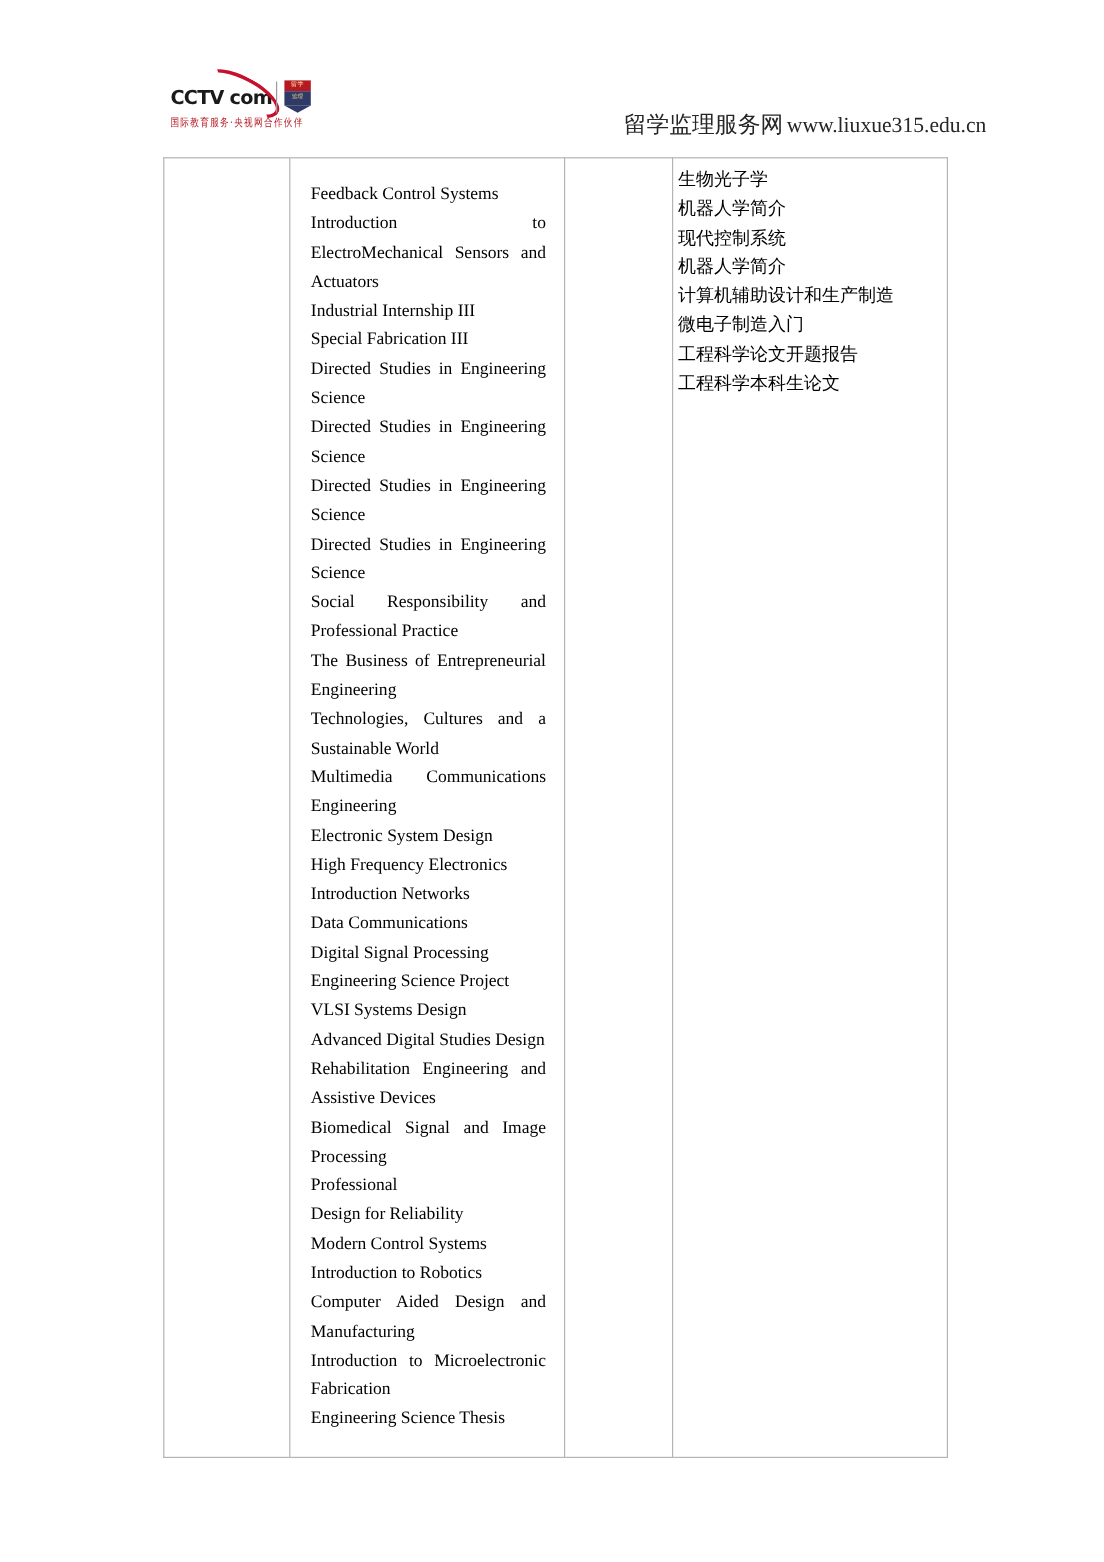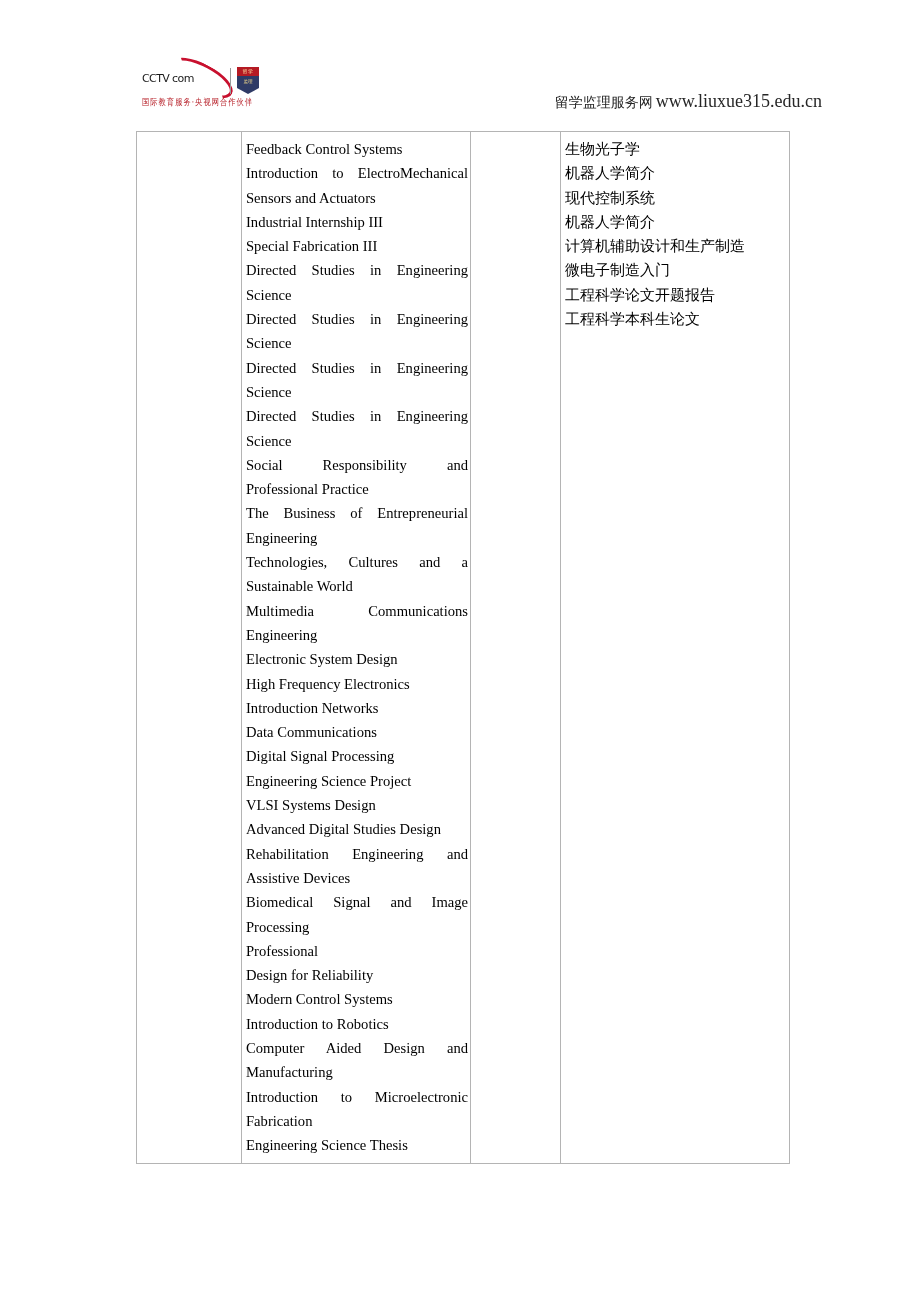--- a/index.html
+++ b/index.html
@@ -39,22 +39,22 @@
     top: 0;
     width: 132px;
     height: 30px;
   }
 
   .logo-wordmark {
     position: absolute;
     left: 0;
     top: 6px;
     font-family: "DejaVu Sans", sans-serif;
-    font-weight: normal;
-    font-size: 11px;
+    font-weight: bold;
+    font-size: 16px;
     letter-spacing: -0.6px;
     color: #1a1a1a;
     white-space: nowrap;
   }
 
   .logo-swoosh {
     position: absolute;
     left: 26px;
     top: -2px;
     width: 62px;
@@ -138,21 +138,21 @@
     position: absolute;
     right: 98px;
     top: 91px;
     font-family: "Liberation Serif", "DejaVu Serif", serif;
     font-size: 14.5px;
     color: #262626;
     white-space: nowrap;
   }
   .watermark .wm-cn {
     font-family: "DejaVu Sans", sans-serif;
-    font-size: 14px;
+    font-size: 19px;
   }
   .watermark .wm-url {
     font-family: "Liberation Serif", "DejaVu Serif", serif;
     font-size: 18px;
     margin-left: 3px;
   }
 
   
   .course-table {
     position: absolute;
@@ -171,21 +171,21 @@
   .col-spacer-left   { width: 104px; }
   .col-english       { width: 228px; }
   .col-spacer-mid    { width: 89px;  }
   .col-chinese       { width: 228px; }
 
   .cell-inner {
     padding: 5px 2px 6px 4px;
   }
 
   .eng-list {
-    margin: 0;
+    margin: 13px;
     padding: 0;
     list-style: none;
   }
   .eng-list li {
     font-family: "Liberation Serif", "DejaVu Serif", serif;
     font-size: 14.6px;
     line-height: 24.3px;
     text-align: justify;
     text-align-last: left;
     color: #000;

